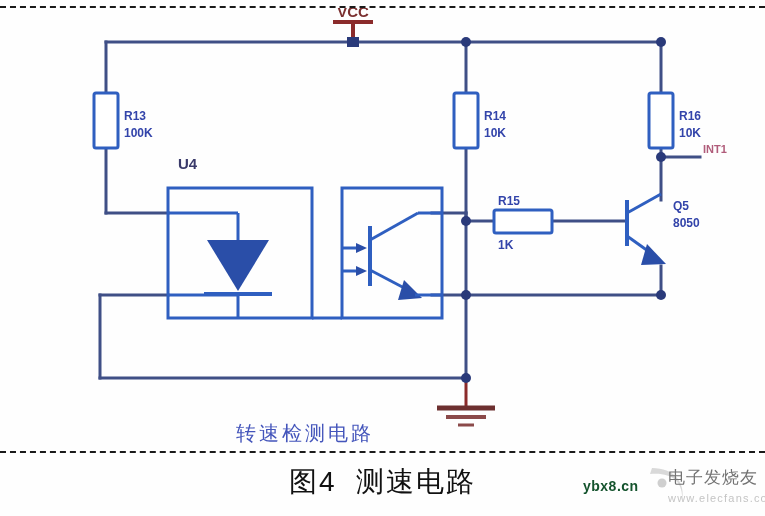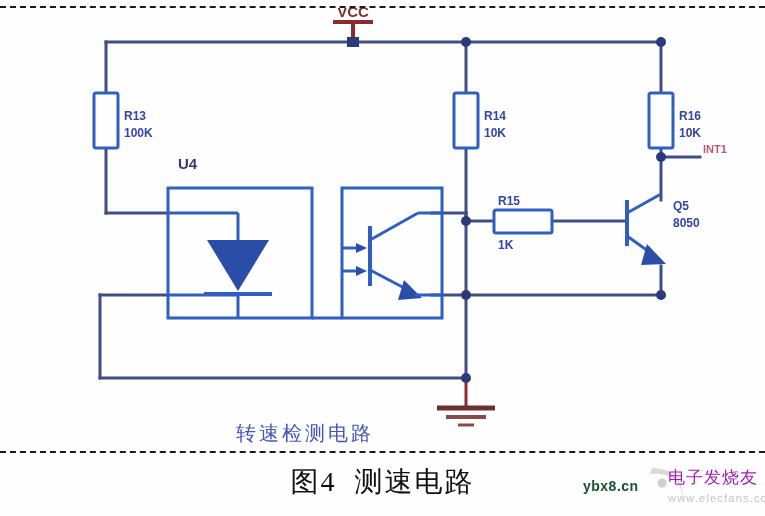--- a/index.html
+++ b/index.html
@@ -50,21 +50,21 @@
     top: 455px;
     width: 765px;
     height: 61px;
   }
   #figure-caption {
     position: absolute;
     left: 0;
     top: 8px;
     width: 765px;
     text-align: center;
-    font-family: Liberation Serif, serif;
+    font-family: Liberation Sans, sans-serif;
     font-size: 28px;
     letter-spacing: 2px;
     color: #111111;
     white-space: pre;
   }
   
   #watermark-ybx8 {
     position: absolute;
     left: 583px;
     top: 478px;
@@ -81,21 +81,21 @@
     width: 40px;
     height: 42px;
     overflow: hidden;
   }
   #watermark-elecfans-cn {
     position: absolute;
     left: 668px;
     top: 466px;
     font-family: "DejaVu Serif", "Liberation Serif", serif;
     font-size: 17px;
-    color: #a21caf;
+    color: #737373;
     letter-spacing: 1px;
     white-space: nowrap;
   }
   #watermark-elecfans-url {
     position: absolute;
     left: 668px;
     top: 492px;
     font-family: "Liberation Sans", sans-serif;
     font-size: 11px;
     color: #c4c4c4;

